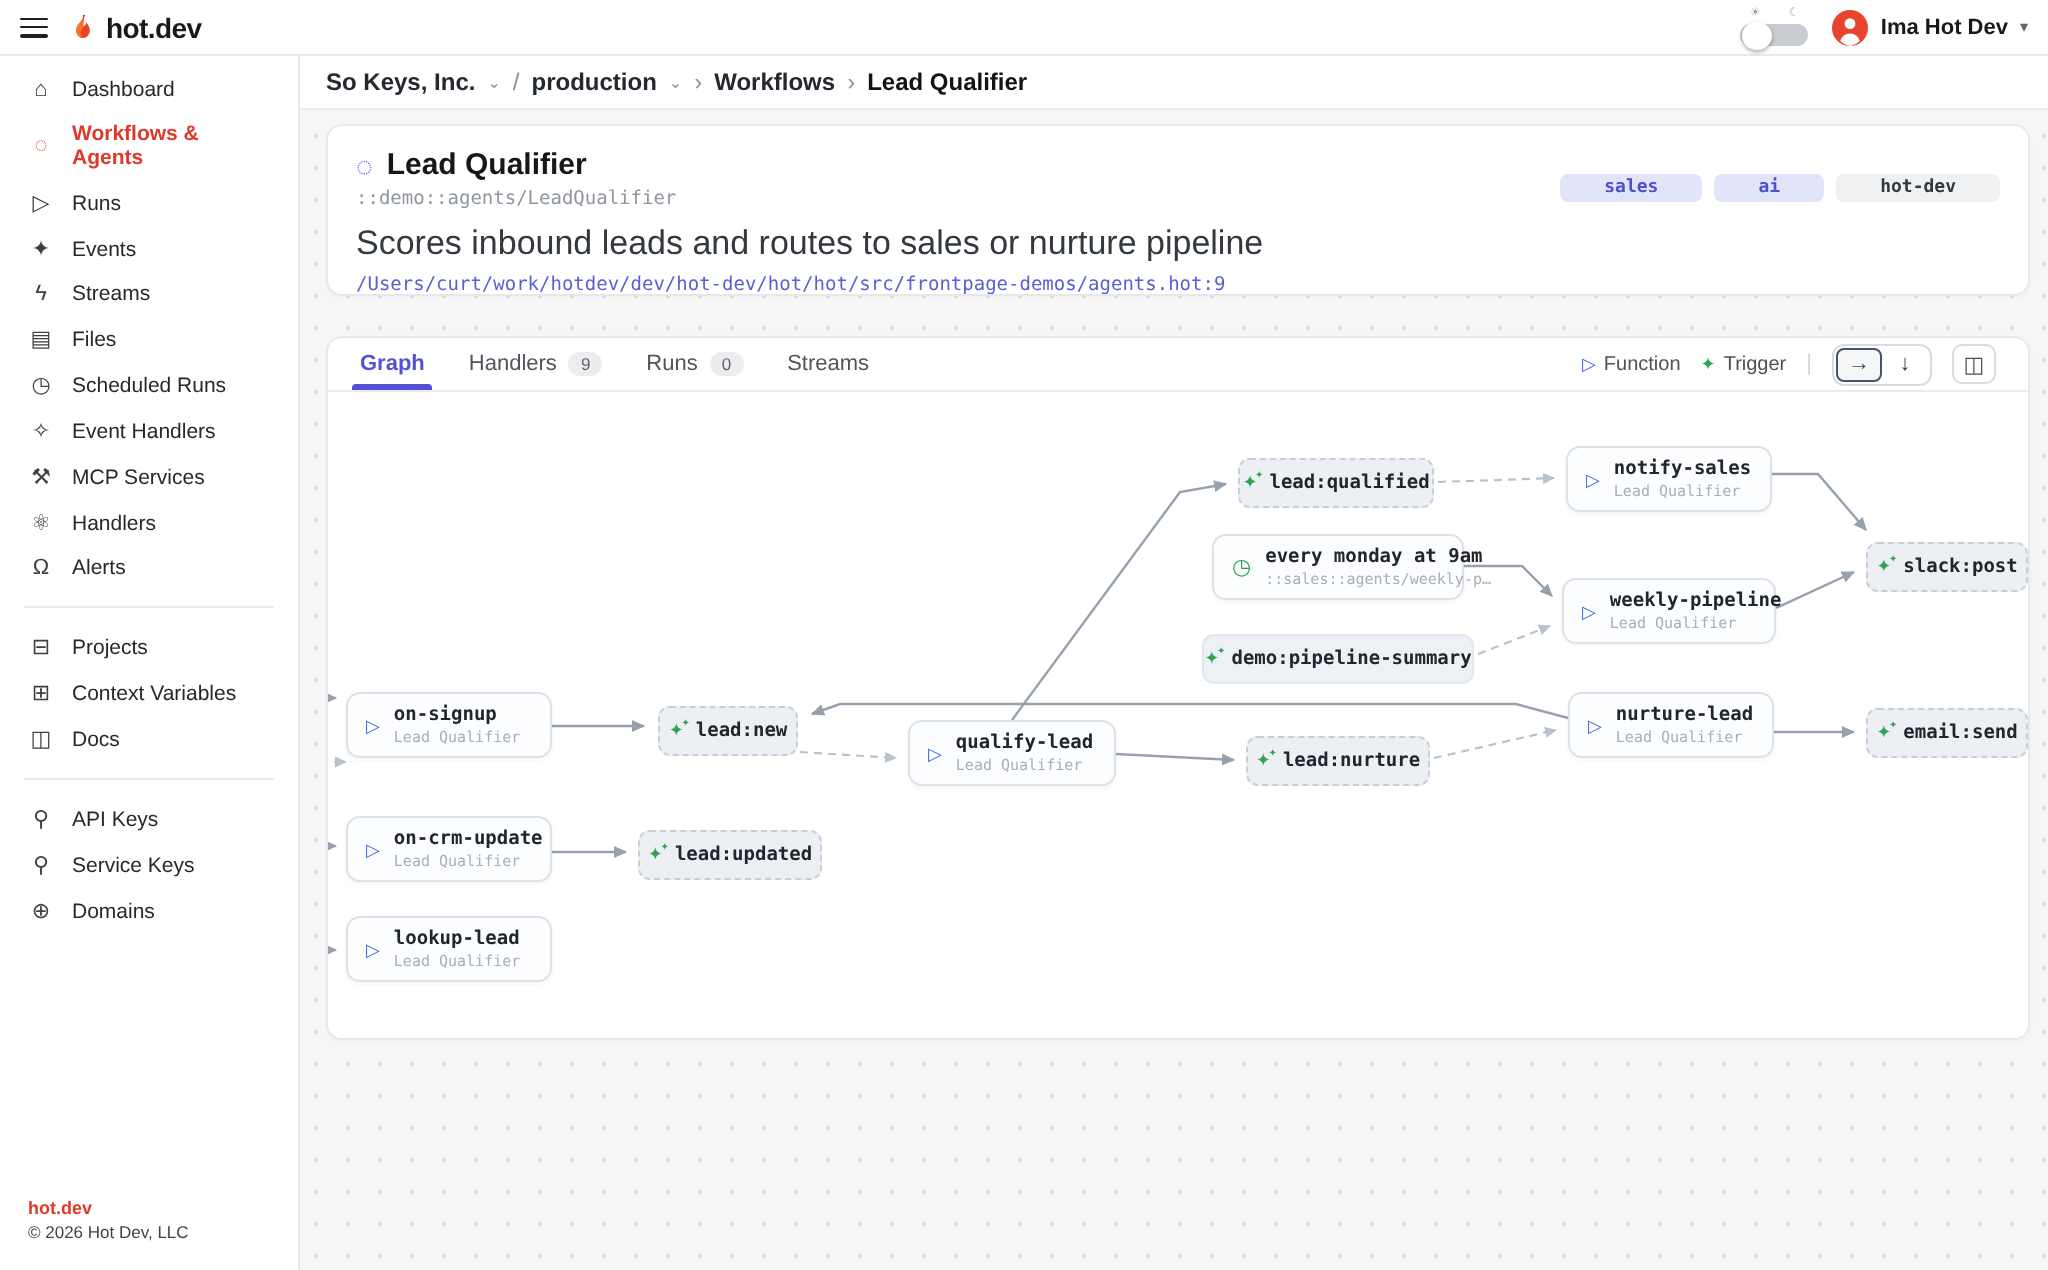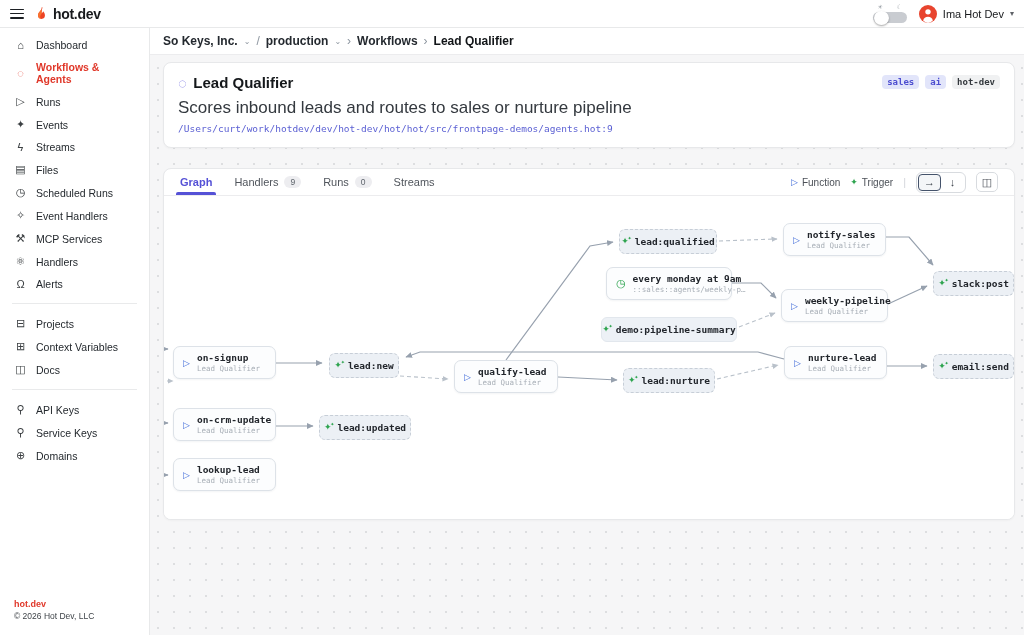--- a/index.html
+++ b/index.html
@@ -12,21 +12,21 @@
   .hamburger { width:14px; height:10px; display:flex; flex-direction:column; justify-content:space-between; cursor:pointer; margin-right:10px; }
   .hamburger i { display:block; height:1.6px; background:#1c1f23; border-radius:1px; }
   .logo { display:flex; align-items:center; gap:4px; }
   .logo-text { font-size:14px; font-weight:800; color:#17191c; letter-spacing:-0.3px; }
   .spacer { flex:1; }
   .theme { display:flex; flex-direction:column; align-items:center; margin-right:12px; }
   .theme-icons { display:flex; gap:14px; font-size:6px; color:#9aa0a6; line-height:6px; }
   .toggle { width:34px; height:11px; background:#c9ccd1; border-radius:8px; position:relative; margin-top:2px; cursor:pointer; }
   .toggle .knob { position:absolute; left:1px; top:-1.5px; width:15px; height:14px; background:#fff; border-radius:50%; box-shadow:0 1px 2px rgba(0,0,0,.35); }
   .user { display:flex; align-items:center; gap:6px; cursor:pointer; }
-  .user-name { font-size:11px; font-weight:400; color:#17191c; }
+  .user-name { font-size:11px; font-weight:700; color:#17191c; }
   .caret { font-size:8px; color:#5f6368; }
 
   .body { flex:1; display:flex; min-height:0; }
 
   
   .sidebar { width:150px; background:#fff; border-right:1px solid #e8e9ea; display:flex; flex-direction:column; flex:0 0 auto; }
   .nav { padding-top:6px; flex:1; }
   .nav-item { display:flex; align-items:center; gap:9px; padding:5px 14px; font-size:10.5px; color:#24292e; cursor:pointer; }
   .nav-item .icon { width:13px; text-align:center; font-size:11px; color:#3c4043; flex:0 0 auto; }
   .nav-item.active, .nav-item.active .icon { color:#e0382a; font-weight:700; }
@@ -49,21 +49,21 @@
   .card { background:#fff; border:1px solid #e7e8ea; border-radius:8px; box-shadow:0 1px 2px rgba(0,0,0,.03); }
   .info-card { padding:11px 14px 12px; position:relative; height:86px; }
   .info-title-row { display:flex; align-items:center; gap:7px; }
   .wf-badge-icon { color:#6a66dd; font-size:14px; font-weight:700; line-height:14px; }
   .info-title { font-size:15px; font-weight:800; color:#15181b; }
   .mono { font-family:"DejaVu Sans Mono", monospace; }
   .info-qpath { font-size:9.5px; color:#8f969e; margin-top:3px; }
   .info-desc { font-size:17px; color:#34393f; margin-top:7px; }
   .info-link { font-size:9.5px; color:#5a5fd3; margin-top:5px; cursor:pointer; }
   .tag-row { position:absolute; top:12px; right:14px; display:flex; gap:6px; }
-  .tag { font-size:9px; font-weight:700; padding:2px 5px; border-radius:4px; font-family:"DejaVu Sans Mono", monospace; }
+  .tag { font-size:9px; font-weight:700; padding:2px 22px; border-radius:4px; font-family:"DejaVu Sans Mono", monospace;margin-top:12px; }
   .tag.indigo { background:#e2e5fa; color:#4d4ed0; }
   .tag.gray { background:#f0f1f2; color:#33383d;text-align:right; }
 
   .graph-card { margin-top:20px; height:352px; overflow:hidden; }
   .tabbar { height:27px; border-bottom:1px solid #ececee; display:flex; align-items:stretch; padding:0 16px; gap:22px; }
   .tab { display:flex; align-items:center; gap:6px; font-size:11px; color:#50555c; cursor:pointer; position:relative; }
   .tab.active { color:#5551d6; font-weight:700; }
   .tab.active::after { content:""; position:absolute; left:-4px; right:-4px; bottom:0; height:3px; border-radius:2px 2px 0 0; background:#5551d6; }
   .tab-badge { background:#ededf0; color:#5d646b; font-size:8.5px; padding:1px 6px; border-radius:8px; }
   .tab-actions { margin-left:auto; display:flex; align-items:center; gap:10px; }
@@ -225,20 +225,21 @@
         <span class="crumb crumb-last">Lead Qualifier</span>
       </div>
 
       <div class="content">
 
         <section class="card info-card">
           <div class="info-title-row">
             <span class="wf-badge-icon">◌</span>
             <h1 class="info-title">Lead Qualifier</h1>
           </div>
+          <div class="info-qpath mono">::demo::agents/LeadQualifier</div>
           <div class="info-desc">Scores inbound leads and routes to sales or nurture pipeline</div>
           <div class="info-link mono">/Users/curt/work/hotdev/dev/hot-dev/hot/hot/src/frontpage-demos/agents.hot:9</div>
           <div class="tag-row">
             <span class="tag indigo">sales</span>
             <span class="tag indigo">ai</span>
             <span class="tag gray">hot-dev</span>
           </div>
         </section>
 
         <section class="card graph-card">

